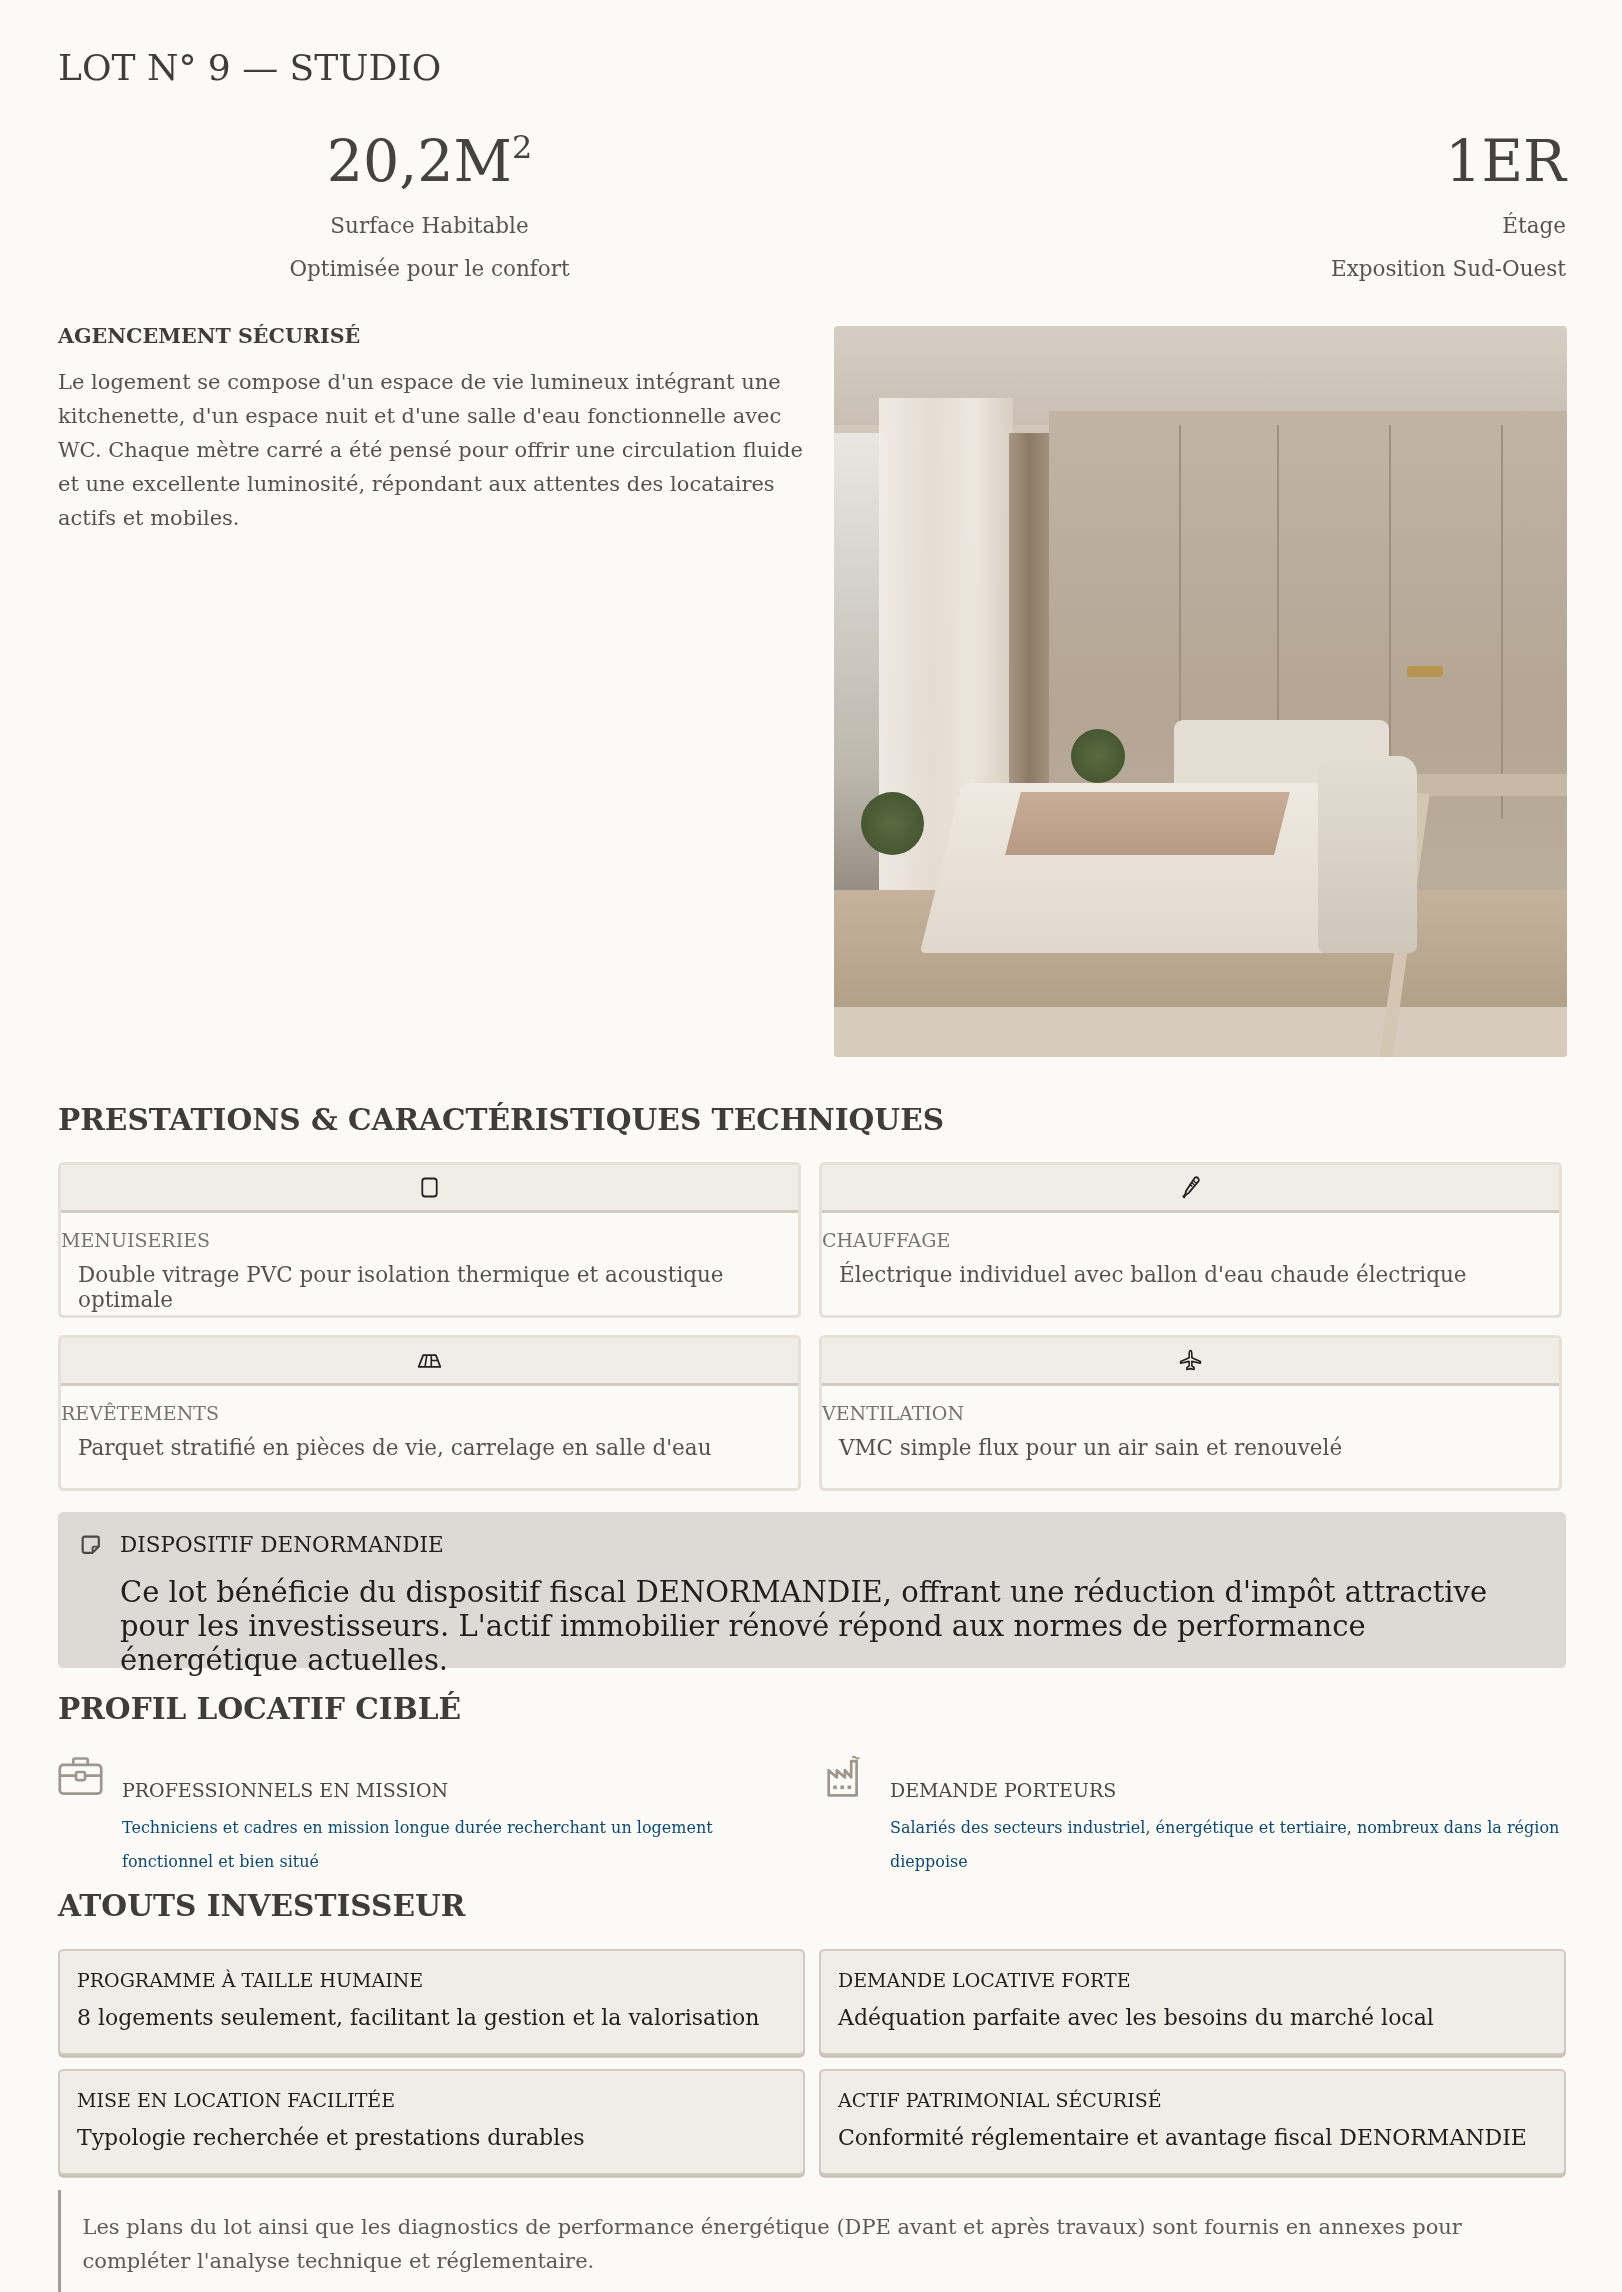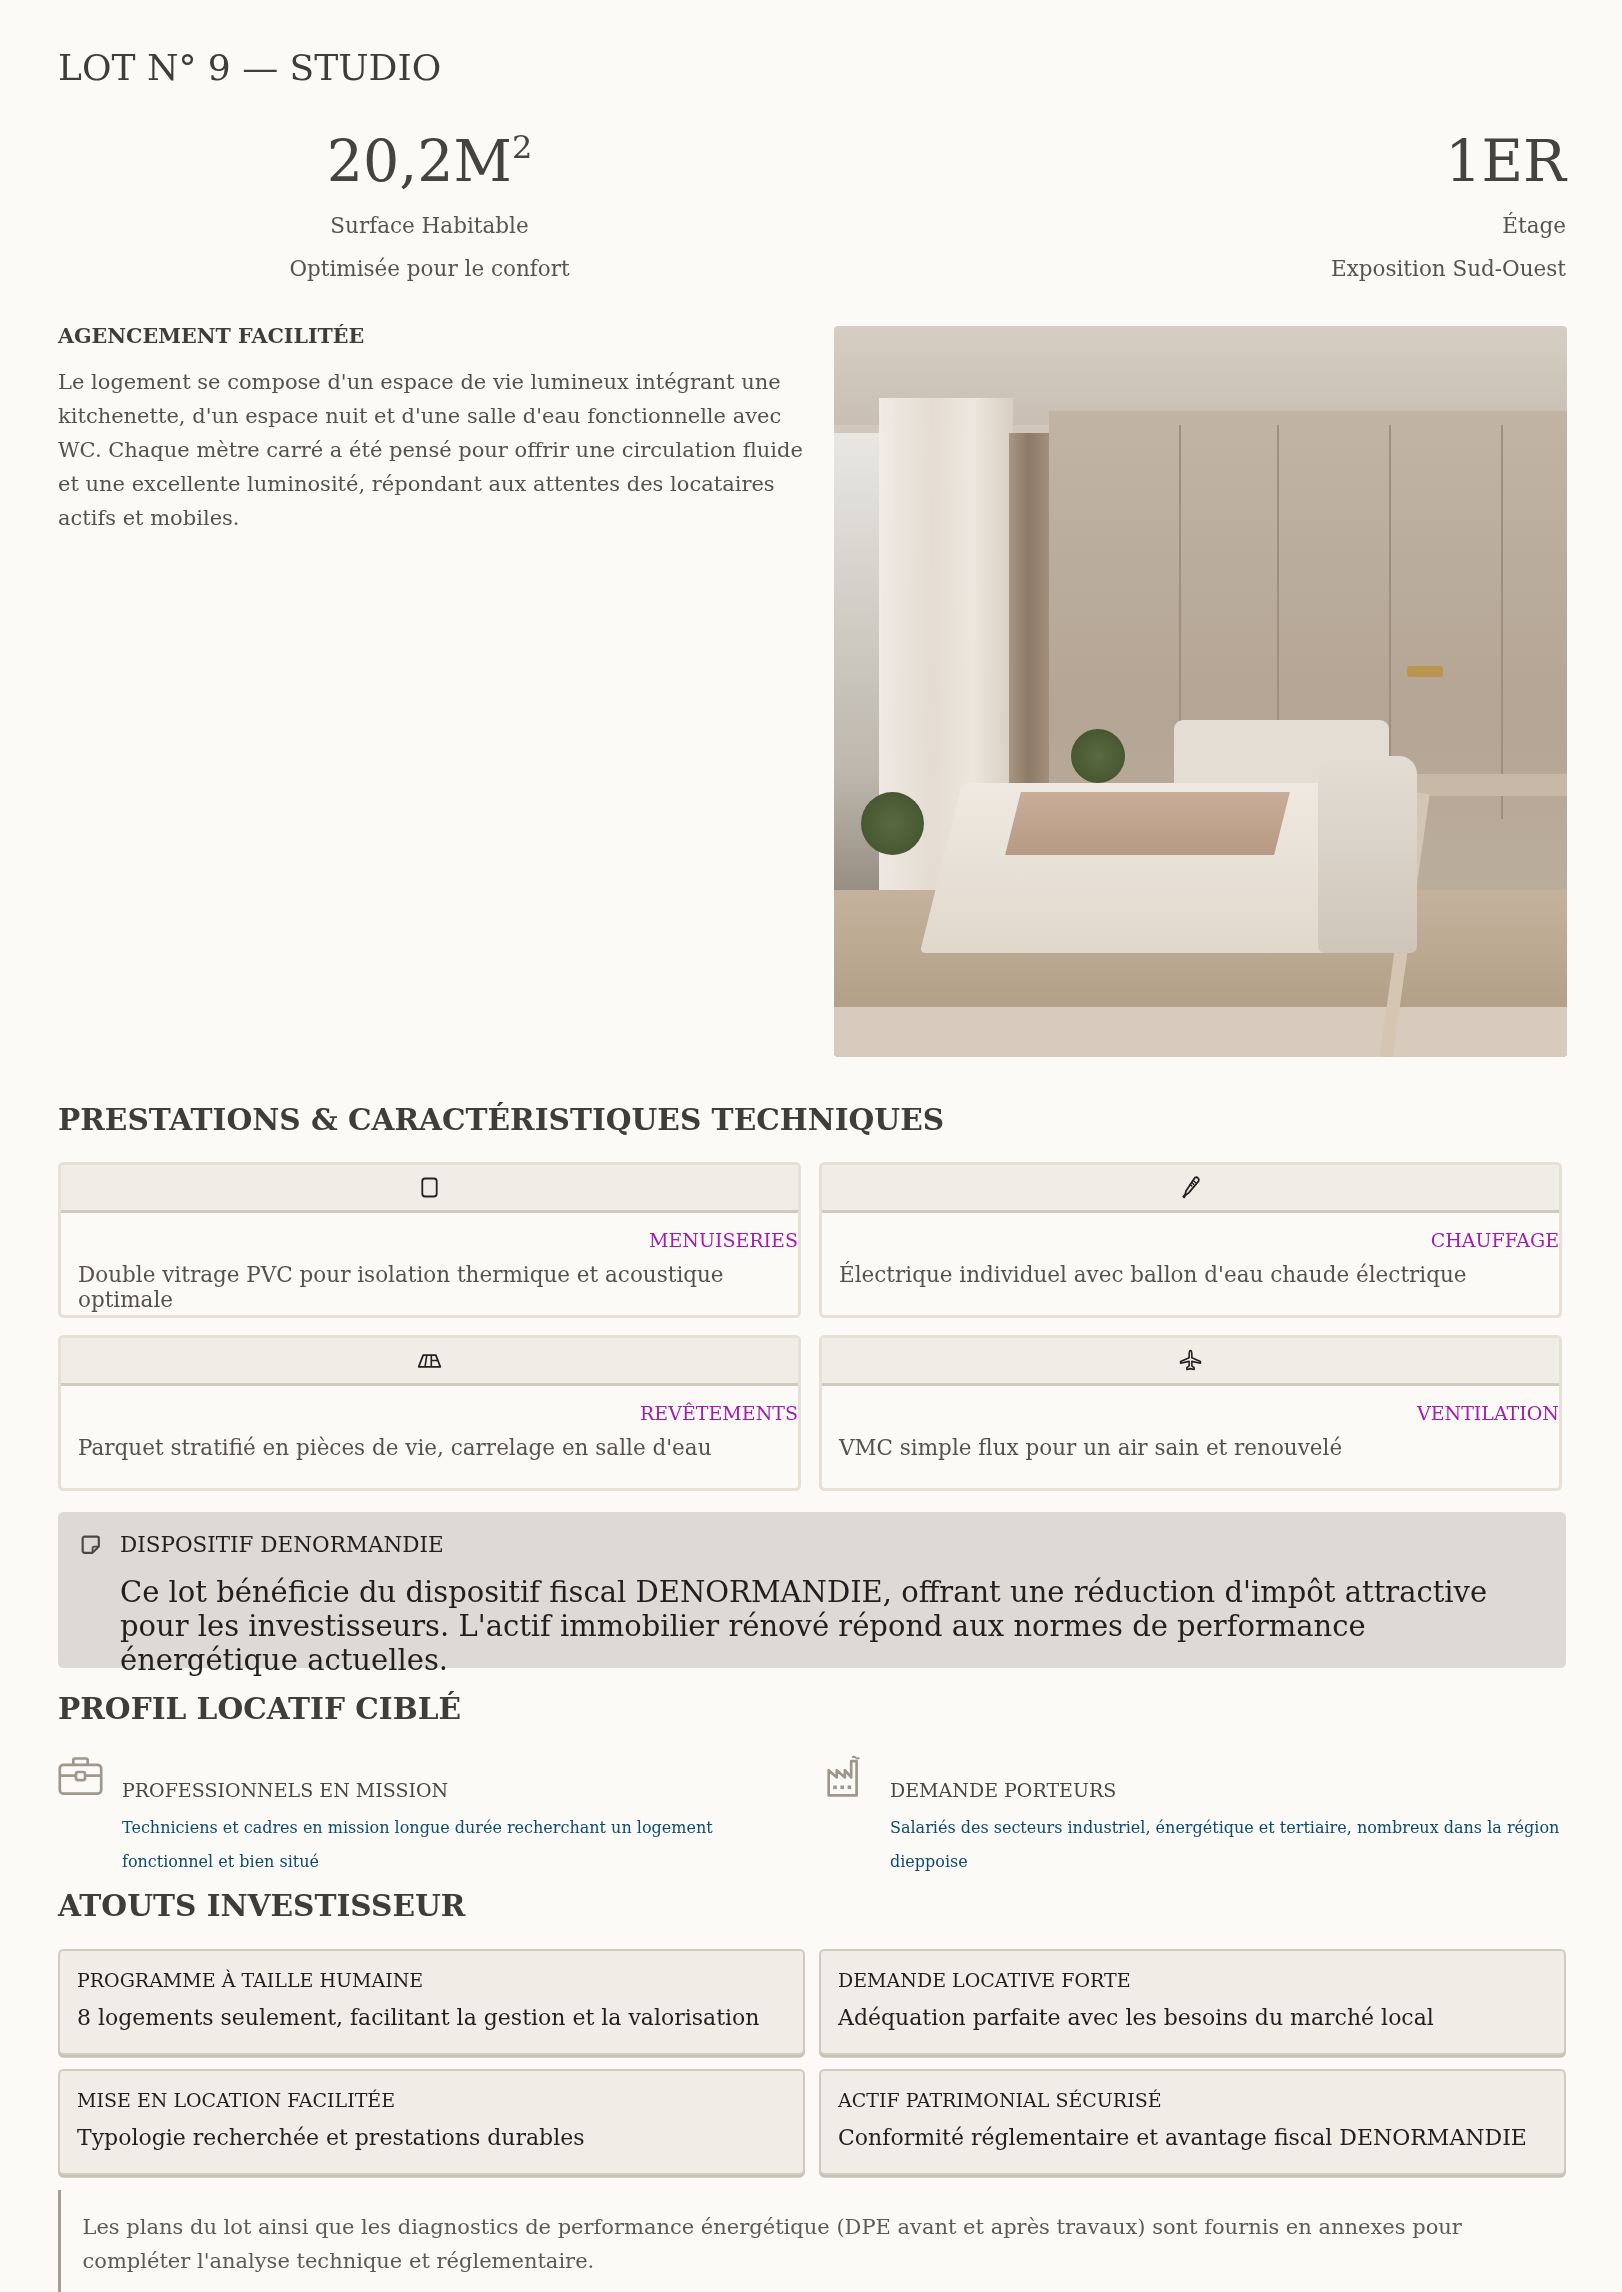--- a/index.html
+++ b/index.html
@@ -66,21 +66,21 @@
     position: absolute; width: 743px; height: 156px;
     border: 3.6px solid #e6e0d6; border-radius: 5.4px; background: #fcfaf7;
     overflow: hidden;
   }
   .spec-card .head {
     height: 48px; background: #f0ede6; border-bottom: 3.6px solid #d0cbc1;
     display: flex; align-items: center; justify-content: center;
   }
   .spec-card .head svg { width: 27px; height: 27px; }
   .spec-card .label {
-    text-align: right; font-size: 19px; color: #a21caf; margin-top: 16px;
+    text-align: left; font-size: 19px; color: #737373; margin-top: 16px;
   }
   .spec-card .desc {
     font-size: 21.5px; color: #55524e; margin-top: 10.7px; padding-left: 17px;
   }
 
   .callout {
     position: absolute; left: 0; top: 1512px; width: 1508px; height: 156px;
     background: #dddad5; border-radius: 5.4px;
   }
   .callout .icon { position: absolute; left: 21.5px; top: 21.5px; width: 21.5px; height: 21.5px; }
@@ -117,21 +117,21 @@
     <div class="kpi-value"><span>20,2M</span><sup>2</sup></div>
     <div class="kpi-label">Surface Habitable</div>
     <div class="kpi-sub">Optimisée pour le confort</div>
   </div>
   <div class="kpi right">
     <div class="kpi-value">1ER</div>
     <div class="kpi-label">Étage</div>
     <div class="kpi-sub">Exposition Sud-Ouest</div>
   </div>
 
-  <h3 class="agencement-title">AGENCEMENT FACILITÉE</h3>
+  <h3 class="agencement-title">AGENCEMENT SÉCURISÉ</h3>
   <p class="agencement-text">Le logement se compose d'un espace de vie lumineux intégrant une kitchenette, d'un espace nuit et d'une salle d'eau fonctionnelle avec WC. Chaque mètre carré a été pensé pour offrir une circulation fluide et une excellente luminosité, répondant aux attentes des locataires actifs et mobiles.</p>
 
   <div class="photo" title="Studio bedroom interior render">
     <div class="ceiling"></div>
     <div class="wall"></div>
     <div class="panel-line" style="left:345px"></div>
     <div class="panel-line" style="left:443px"></div>
     <div class="panel-line" style="left:555px"></div>
     <div class="panel-line" style="left:667px"></div>
     <div class="window"></div>

